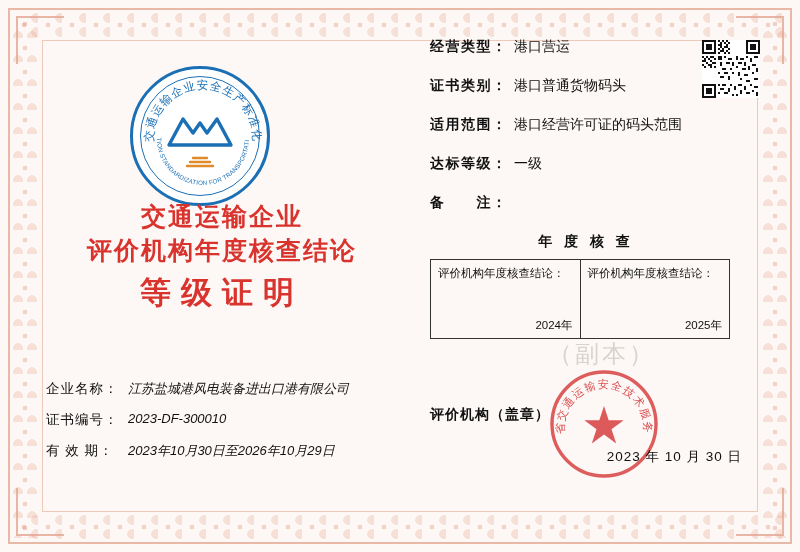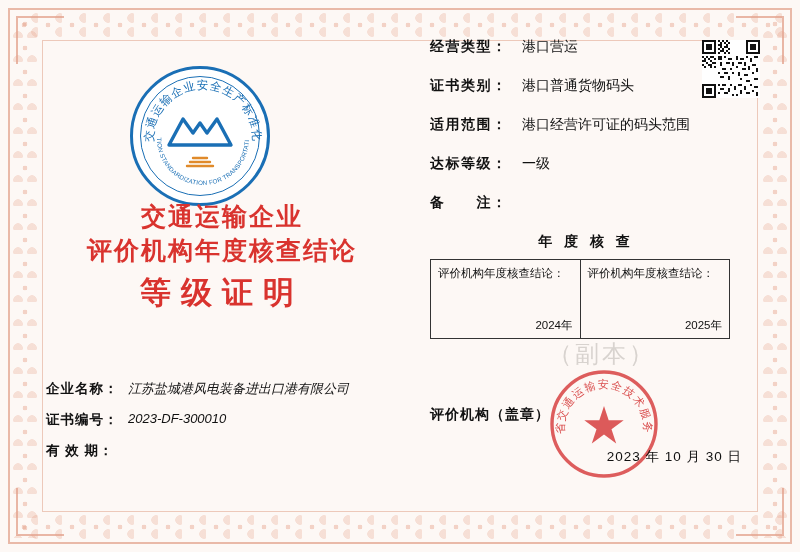--- a/index.html
+++ b/index.html
@@ -182,21 +182,21 @@
   .info-row {
     display: flex;
     align-items: flex-start;
     margin-bottom: 13px;
     font-size: 13.5px;
     color: #1b1b1b;
   }
   .info-label {
     width: 82px;
     flex: 0 0 82px;
-    font-weight: bold;
+    font-weight: normal;
     letter-spacing: 1px;
     color: #111;
   }
   .info-value {
     flex: 1;
     color: #111;
     font-size: 13px;
     font-style: italic;
   }
 
@@ -214,21 +214,20 @@
     top: 2px;
     width: 58px;
     height: 58px;
   }
   .field-row {
     display: flex;
     align-items: flex-end;
     margin-bottom: 21px;
     font-size: 14px;
     color: #111;
-    gap: 8px;
   }
   .field-label {
     flex: 0 0 84px;
     font-weight: bold;
     letter-spacing: 1.5px;
   }
   .field-value {
     font-size: 14px;
     color: #111;
   }
@@ -351,20 +350,21 @@
       <div class="info-row">
         <div class="info-label">企业名称：</div>
         <div class="info-value">江苏盐城港风电装备进出口港有限公司</div>
       </div>
       <div class="info-row">
         <div class="info-label">证书编号：</div>
         <div class="info-value">2023-DF-300010</div>
       </div>
       <div class="info-row">
         <div class="info-label">有 效 期：</div>
+        <div class="info-value">2023年10月30日至2026年10月29日</div>
       </div>
     </div>
   </div>
 
   <div class="right-panel">
 
     <svg class="qr" viewBox="0 0 29 29" shape-rendering="crispEdges">
       <rect width="29" height="29" fill="#ffffff"></rect>
       <g fill="#111111">
         <rect x="0" y="0" width="7" height="1"></rect>

